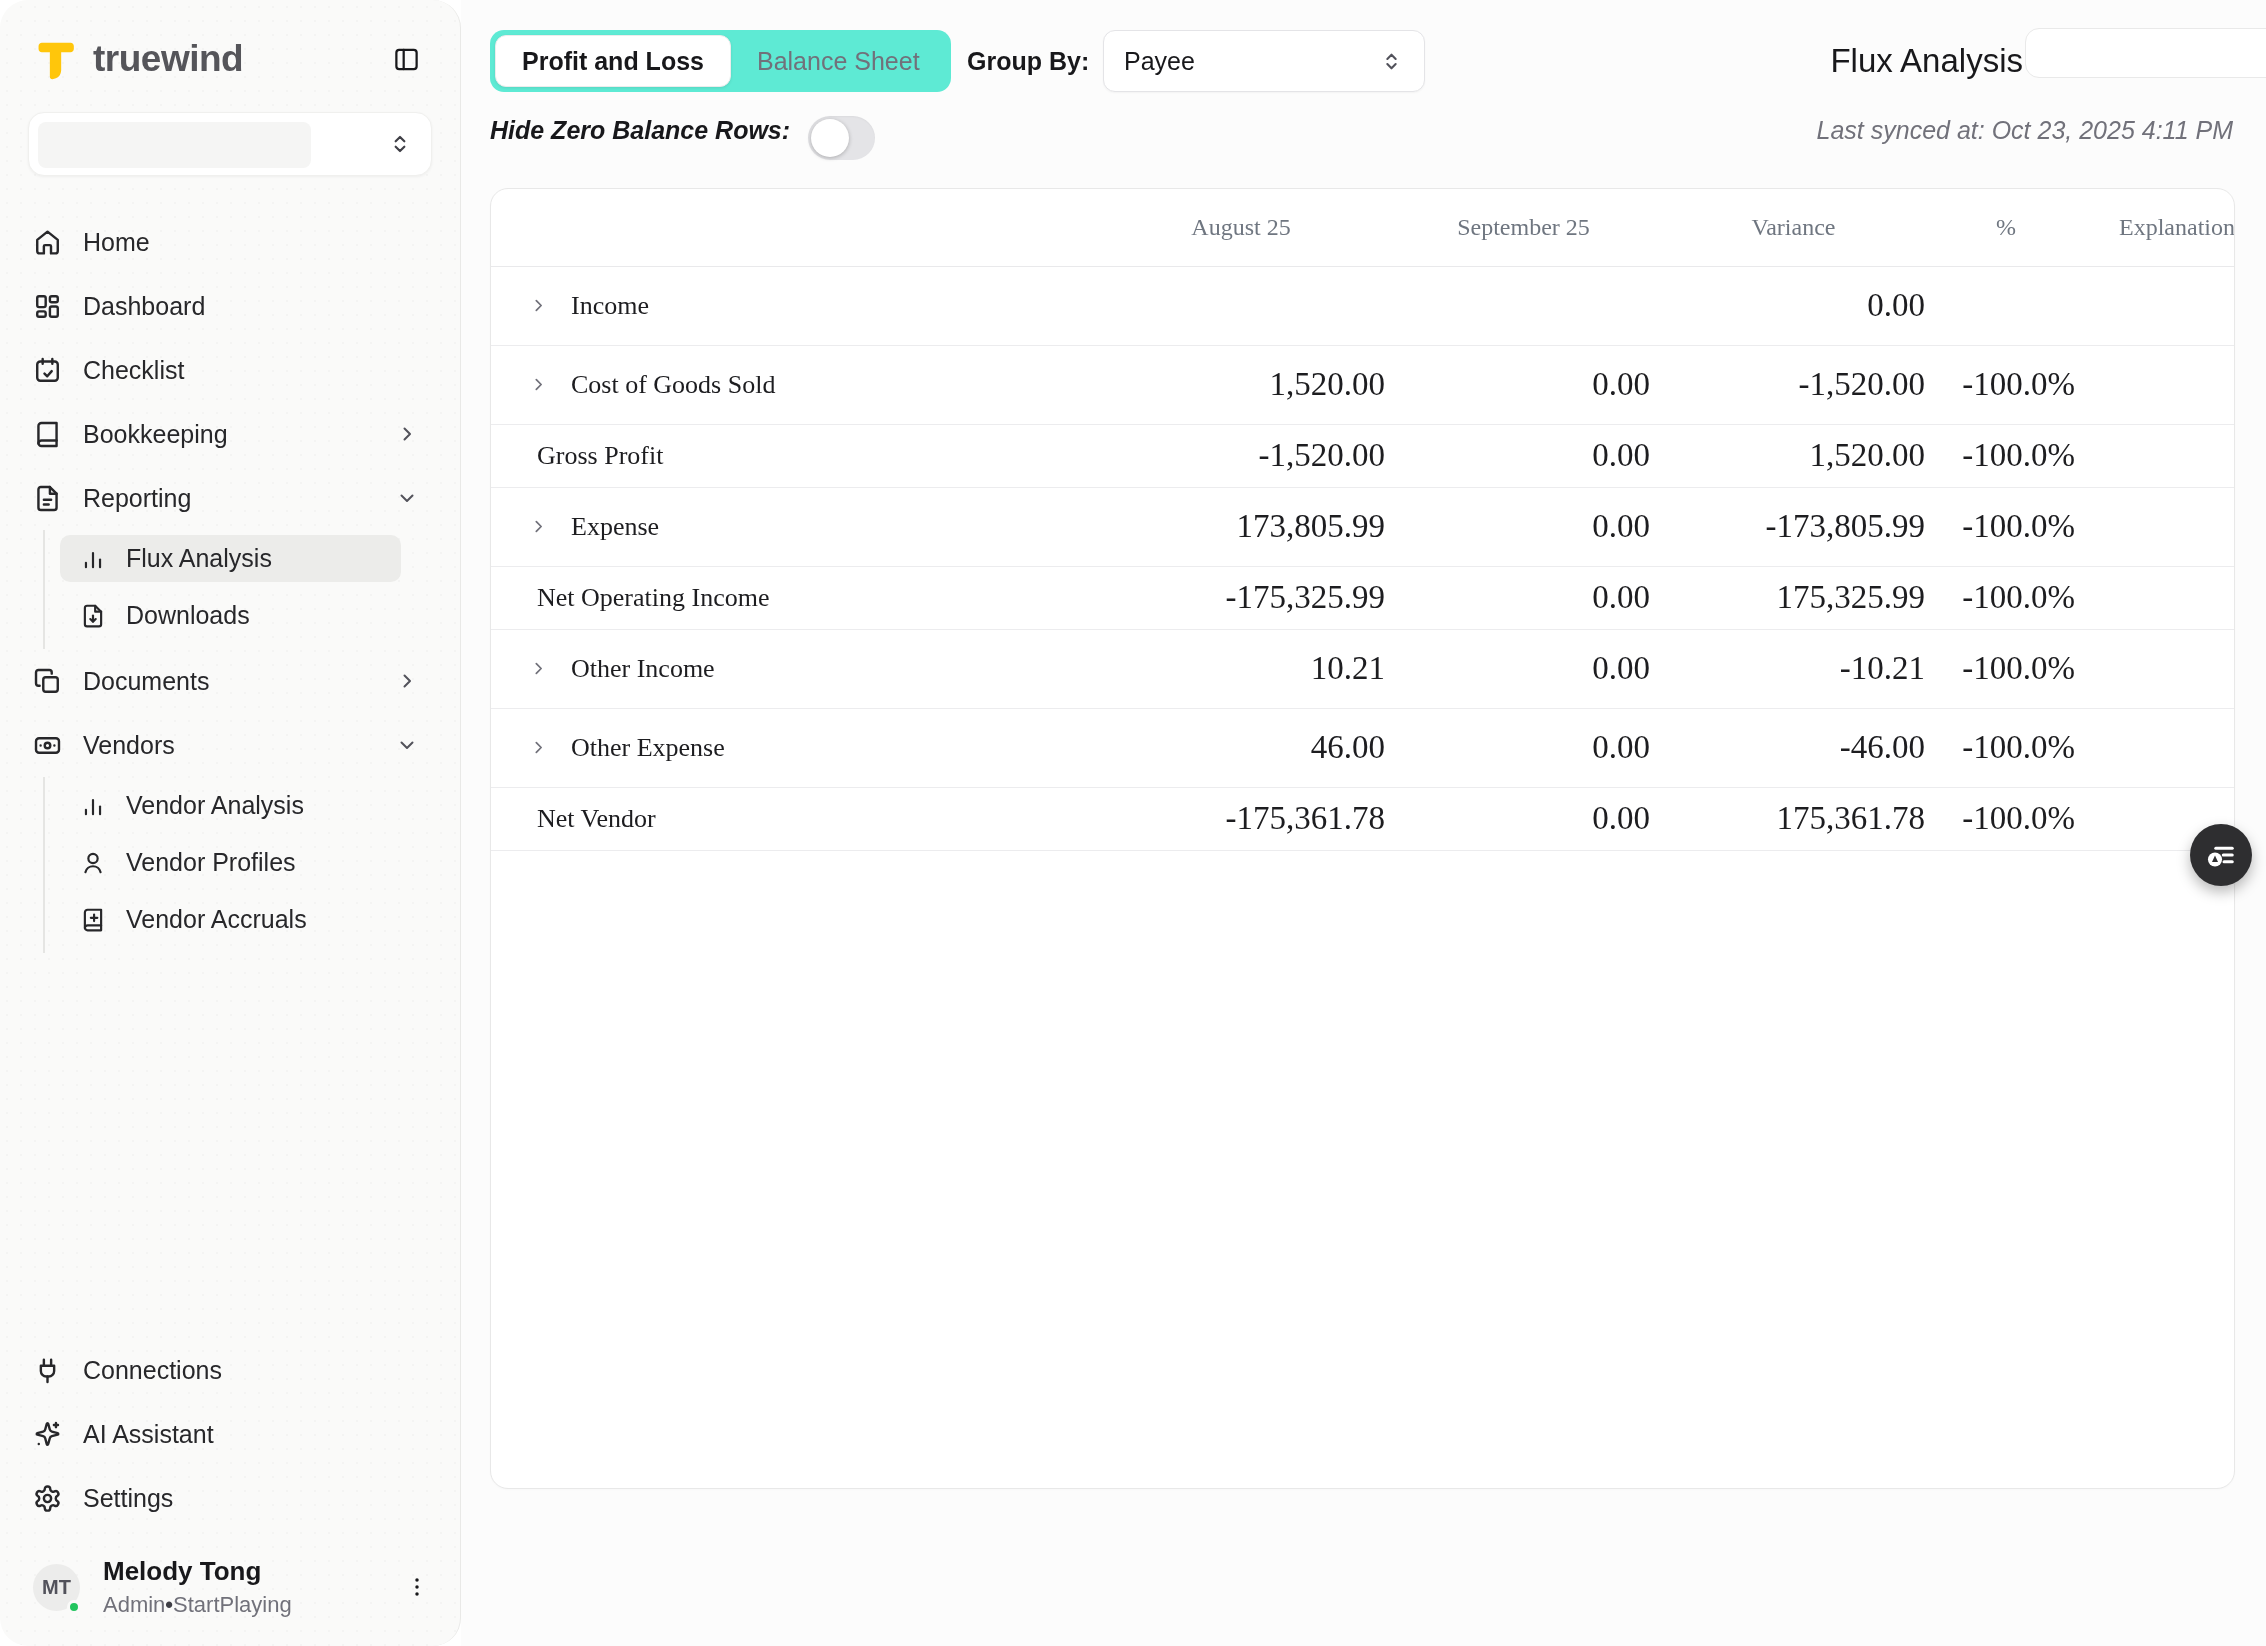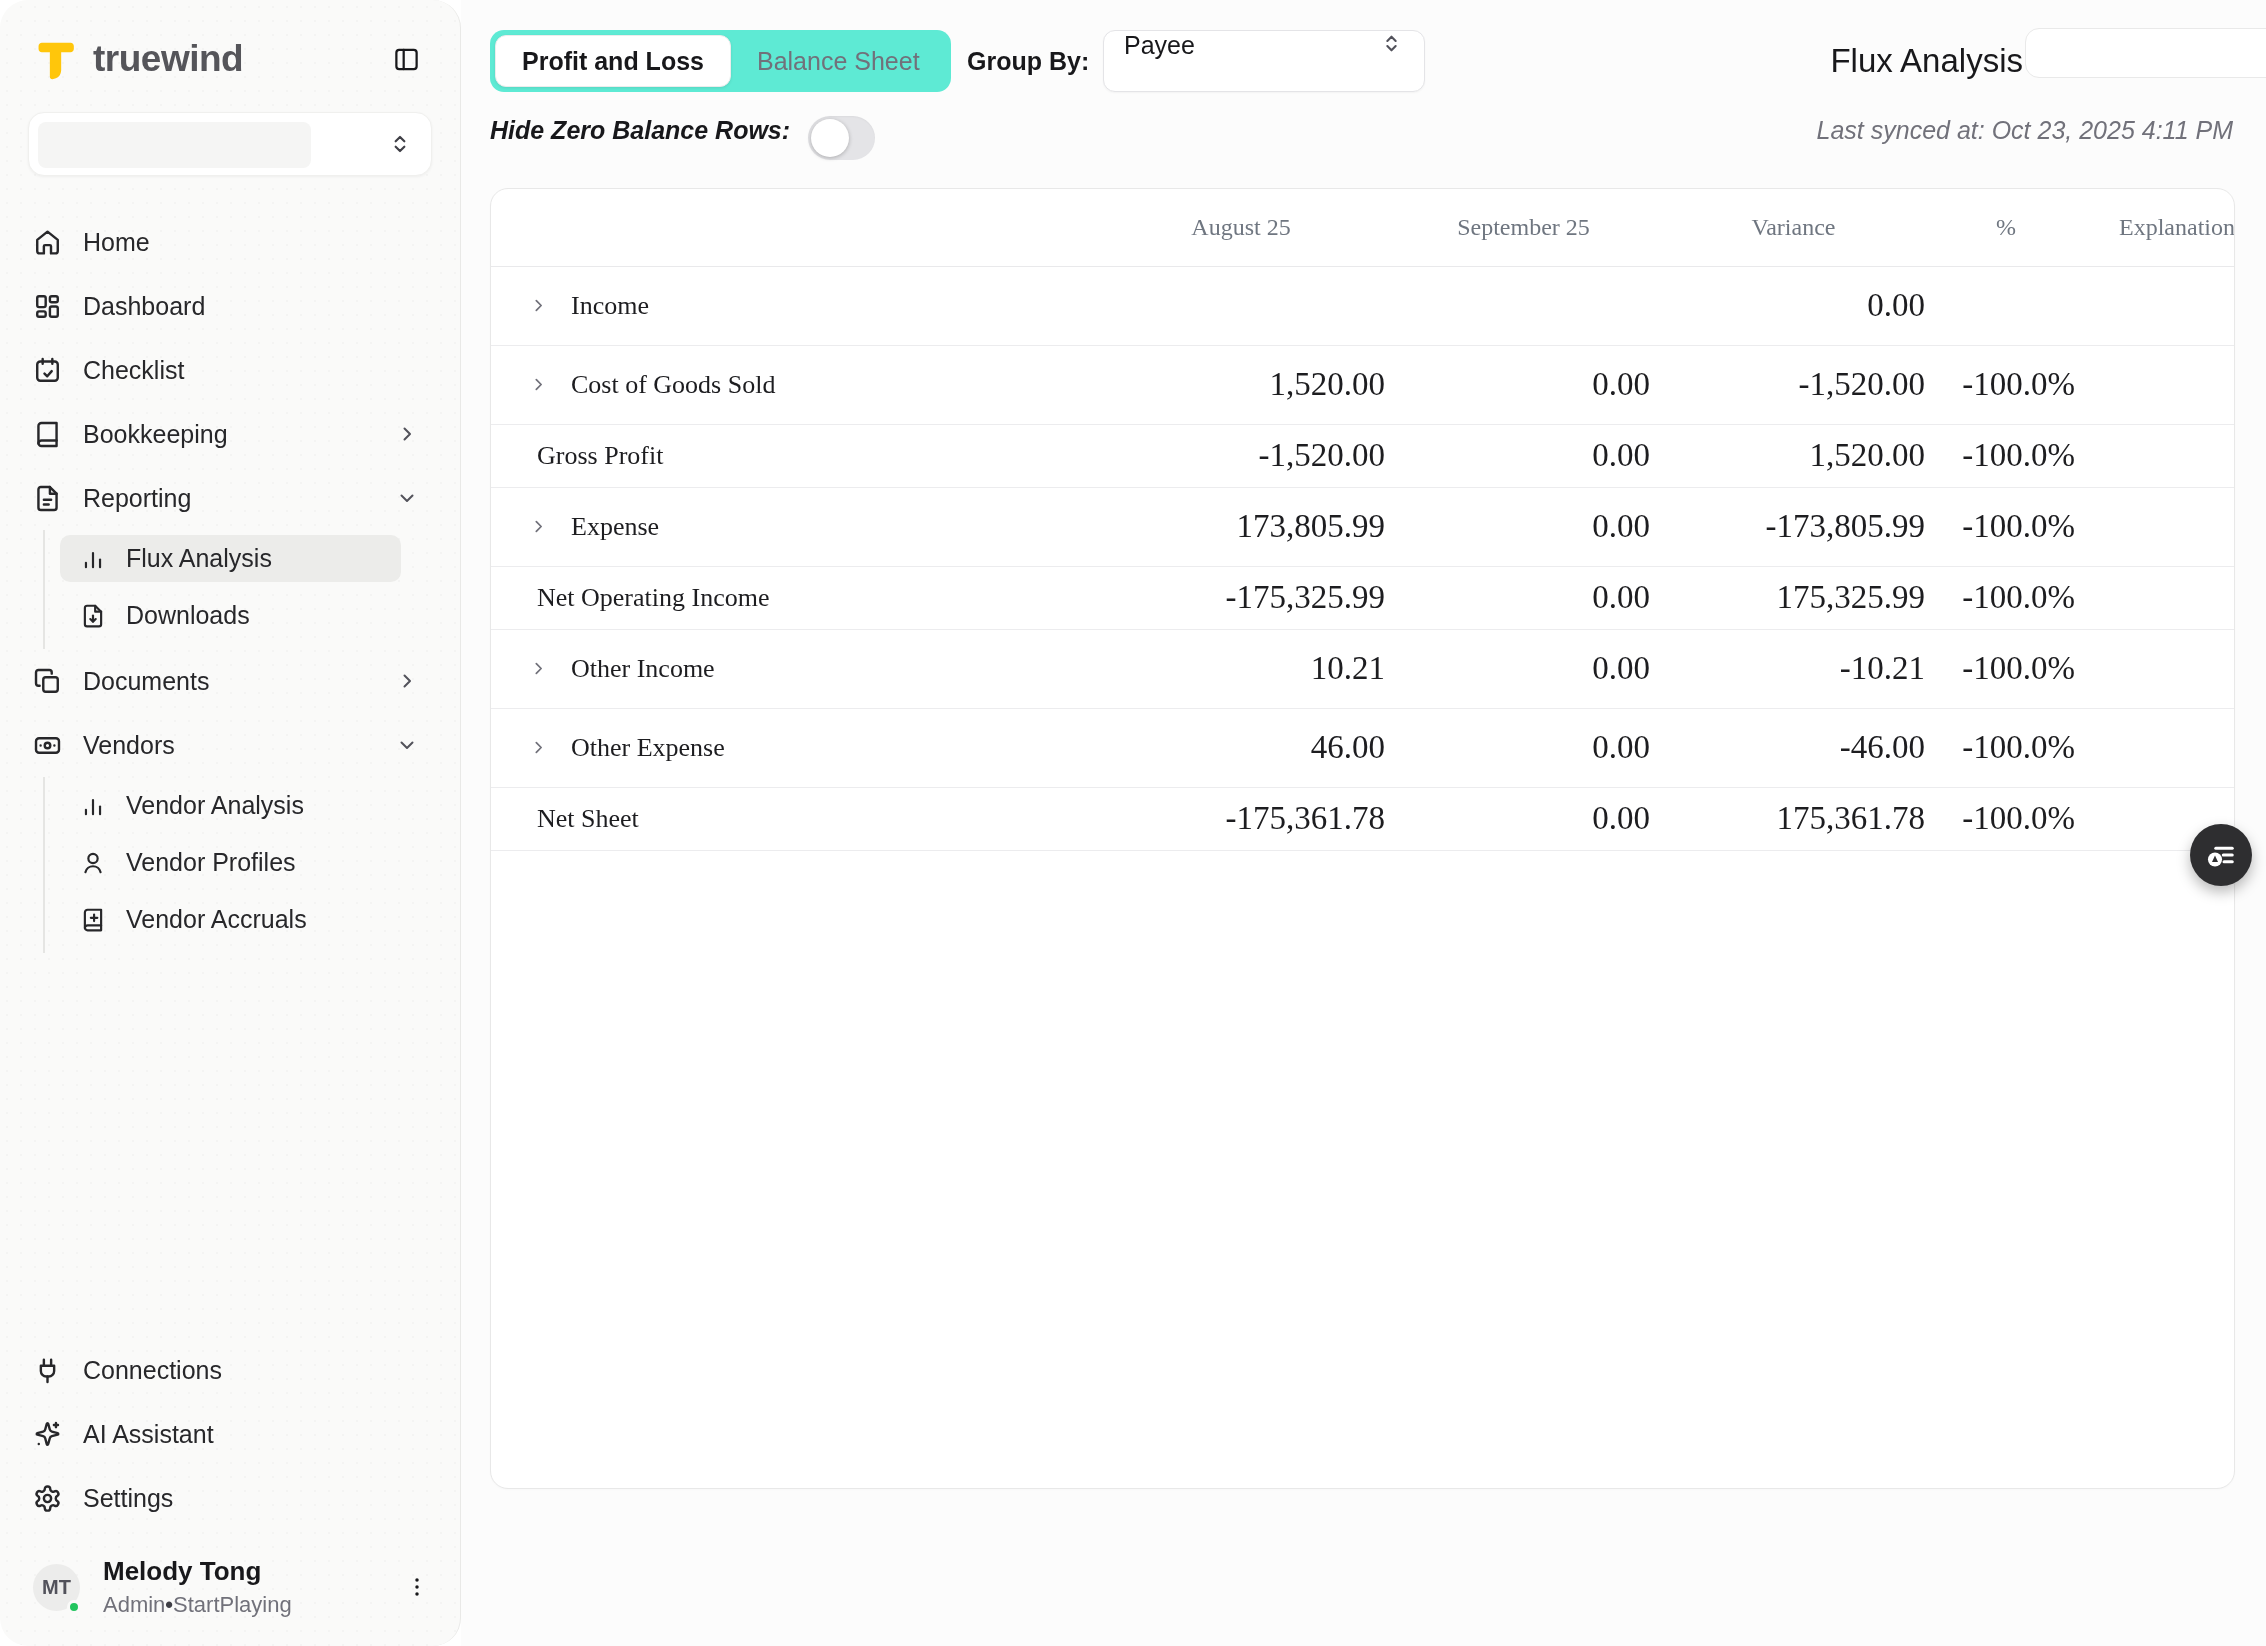--- a/index.html
+++ b/index.html
@@ -59,21 +59,21 @@
   .seg { position:absolute; left:29px; top:30px; height:62px; background:#5eead4;
     border-radius:14px; display:flex; align-items:center; padding:0 5px; }
   .seg-tab { height:52px; display:flex; align-items:center; padding:0 26px; border-radius:11px;
     font-size:25px; color:#71717a; font-weight:500; }
   .seg-tab.active { background:#fff; color:#18181b; font-weight:600;
     border:1px solid #ececec; box-shadow:0 1px 3px rgba(0,0,0,0.09); }
 
   .group-label { position:absolute; left:506px; top:47px; font-size:25px; font-weight:600; color:#18181b; }
   .select { position:absolute; left:642px; top:30px; width:322px; height:62px; background:#fff;
     border:1px solid #e4e4e7; border-radius:12px; box-shadow:0 1px 2px rgba(0,0,0,0.04);
-    display:flex; padding:0 20px; font-size:25px; color:#18181b; }
+    display:flex; align-items:center; padding:0 20px; font-size:25px; color:#18181b; }
   .select .chevud { margin-left:auto; width:25px; height:25px; color:#52525b; }
   .select .chevud svg { width:100%; height:100%; }
 
   .page-title { position:absolute; right:243px; top:42px; font-size:33px; font-weight:500; color:#18181b; }
   .partial-btn { position:absolute; right:-209px; top:28px; width:450px; height:50px;
     background:#fff; border:1px solid #e9e9e9; border-radius:14px; }
 
   .row2 { position:absolute; left:29px; right:33px; top:116px; height:50px;
     display:flex; align-items:flex-start;font-style:italic; }
   .hide-zero-label { font-size:25px; font-weight:600; color:#18181b; }
@@ -444,21 +444,21 @@
           <td class="name"><span class="rchev icon"><svg viewBox="0 0 24 24" fill="none" stroke="currentColor" stroke-width="2" stroke-linecap="round" stroke-linejoin="round">
                   <path d="m9.5 6.5 5.5 5.5-5.5 5.5"></path>
                 </svg></span><span>Other Expense</span></td>
           <td class="num">46.00</td>
           <td class="num">0.00</td>
           <td class="num">-46.00</td>
           <td class="num">-100.0%</td>
           <td></td>
         </tr>
         <tr class="total">
-          <td class="name"><span>Net Sheet</span></td>
+          <td class="name"><span>Net Vendor</span></td>
           <td class="num">-175,361.78</td>
           <td class="num">0.00</td>
           <td class="num">175,361.78</td>
           <td class="num">-100.0%</td>
           <td></td>
         </tr>
       </tbody>
     </table>
   </div>
 

